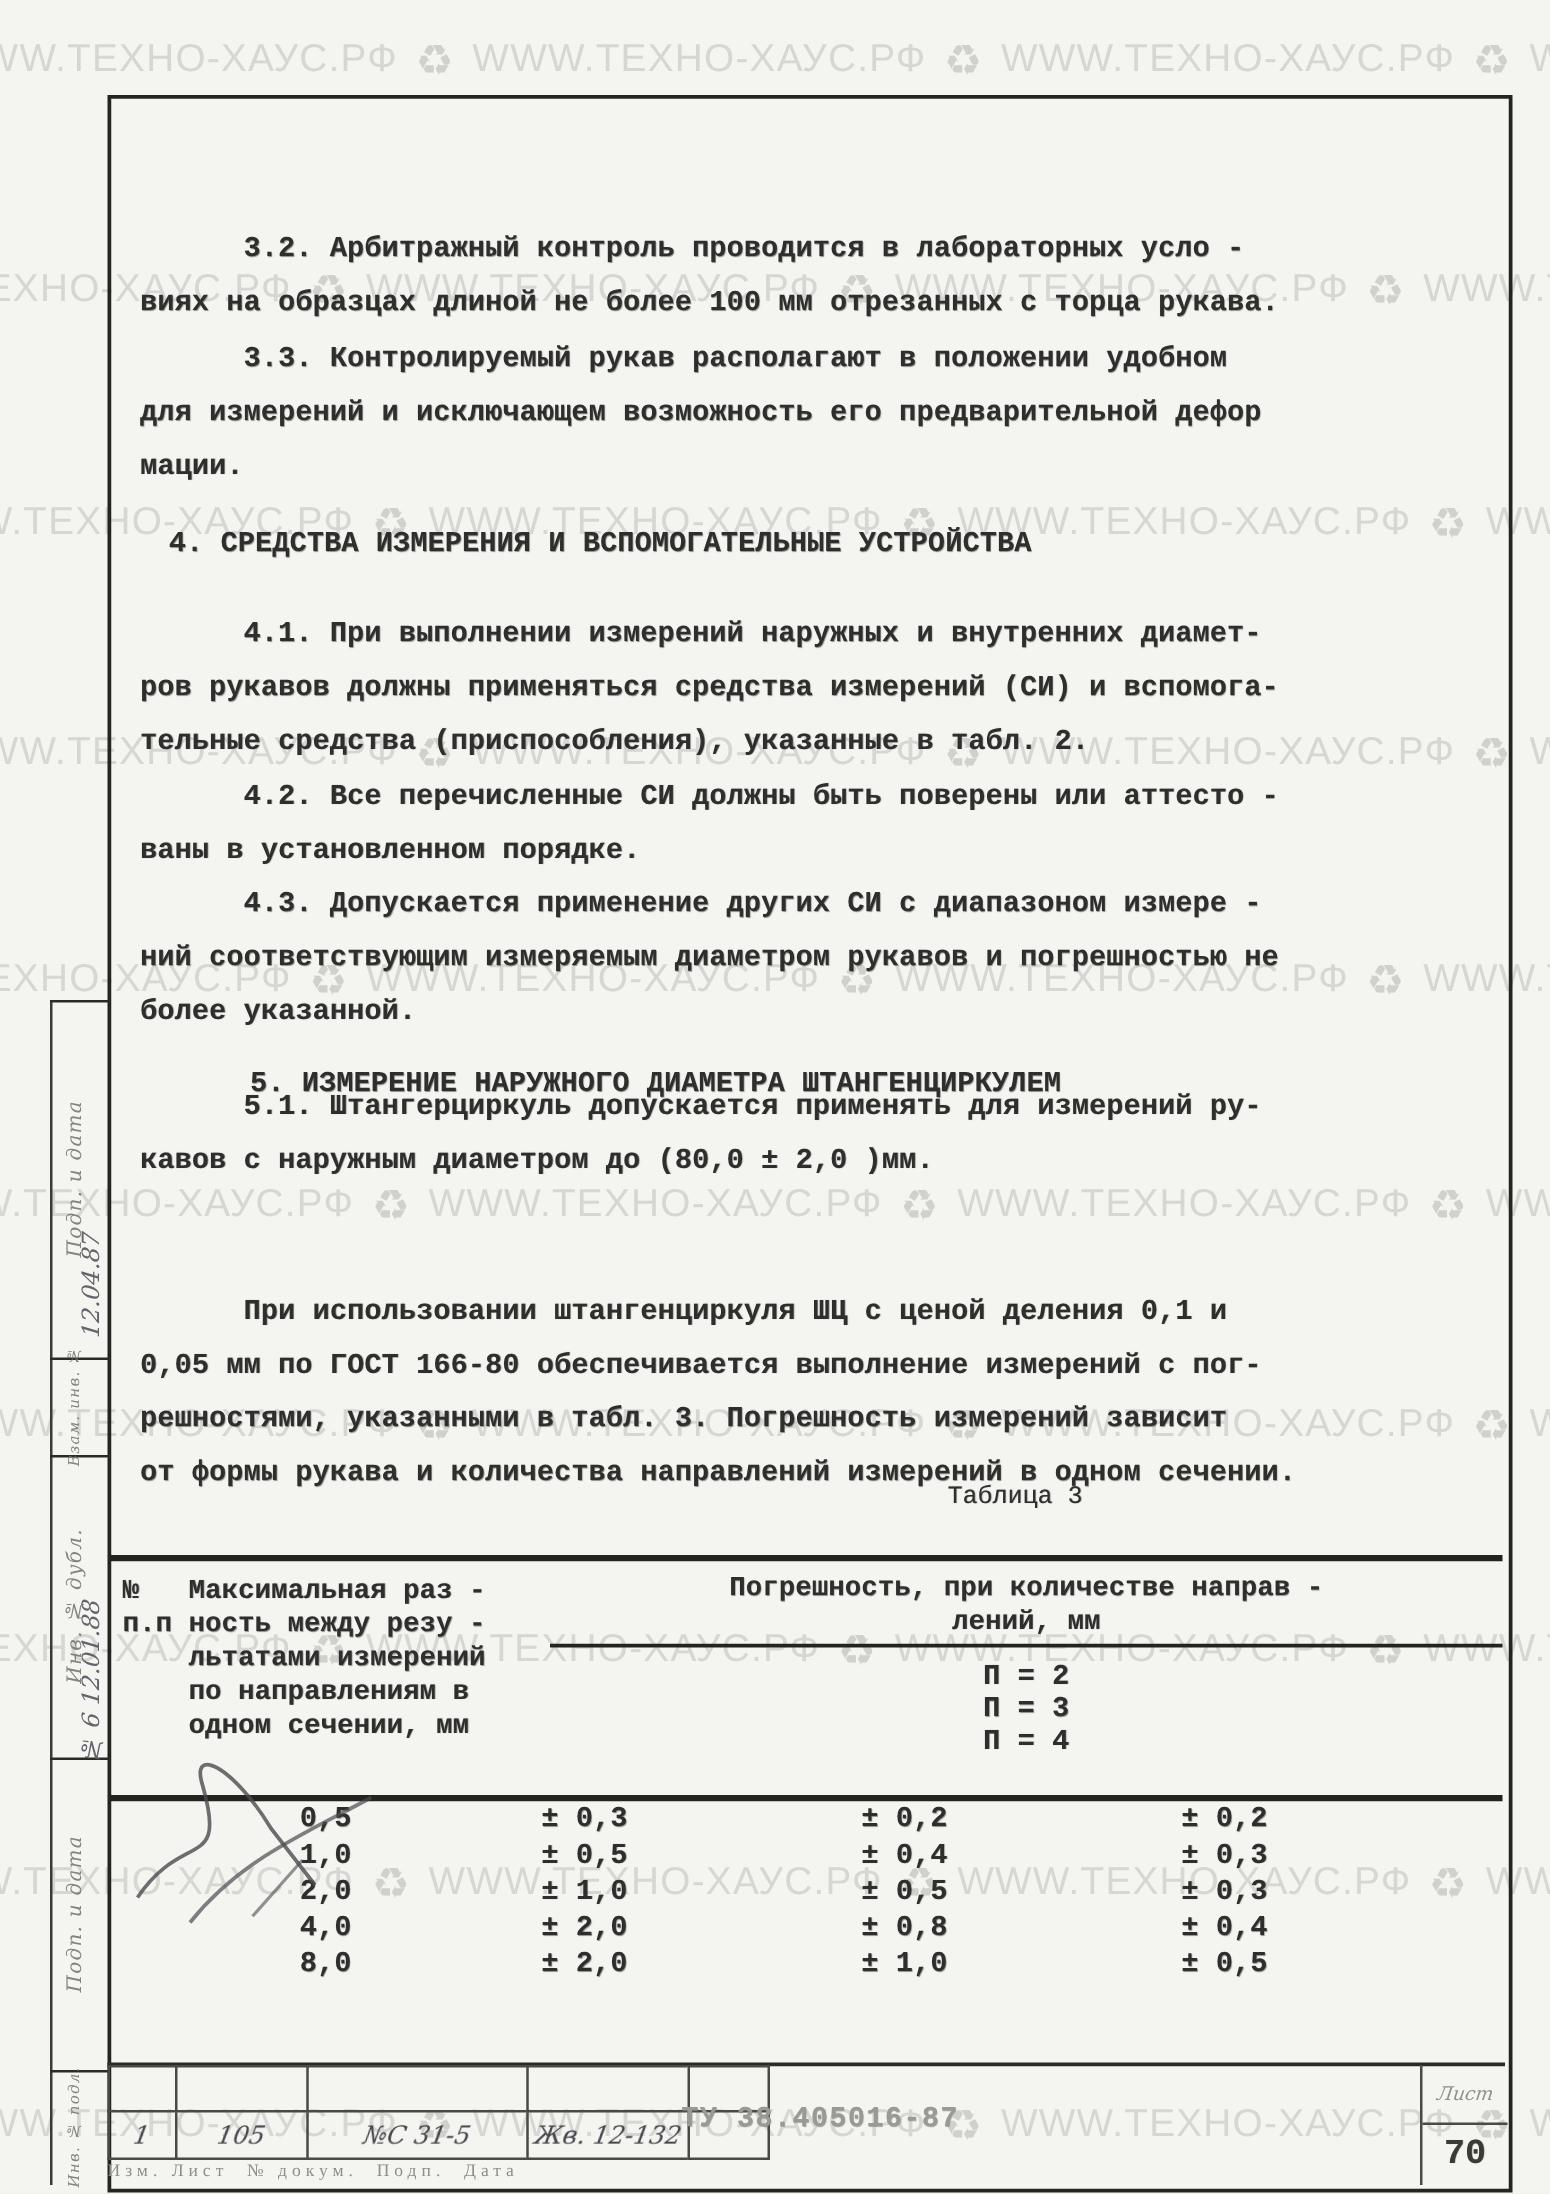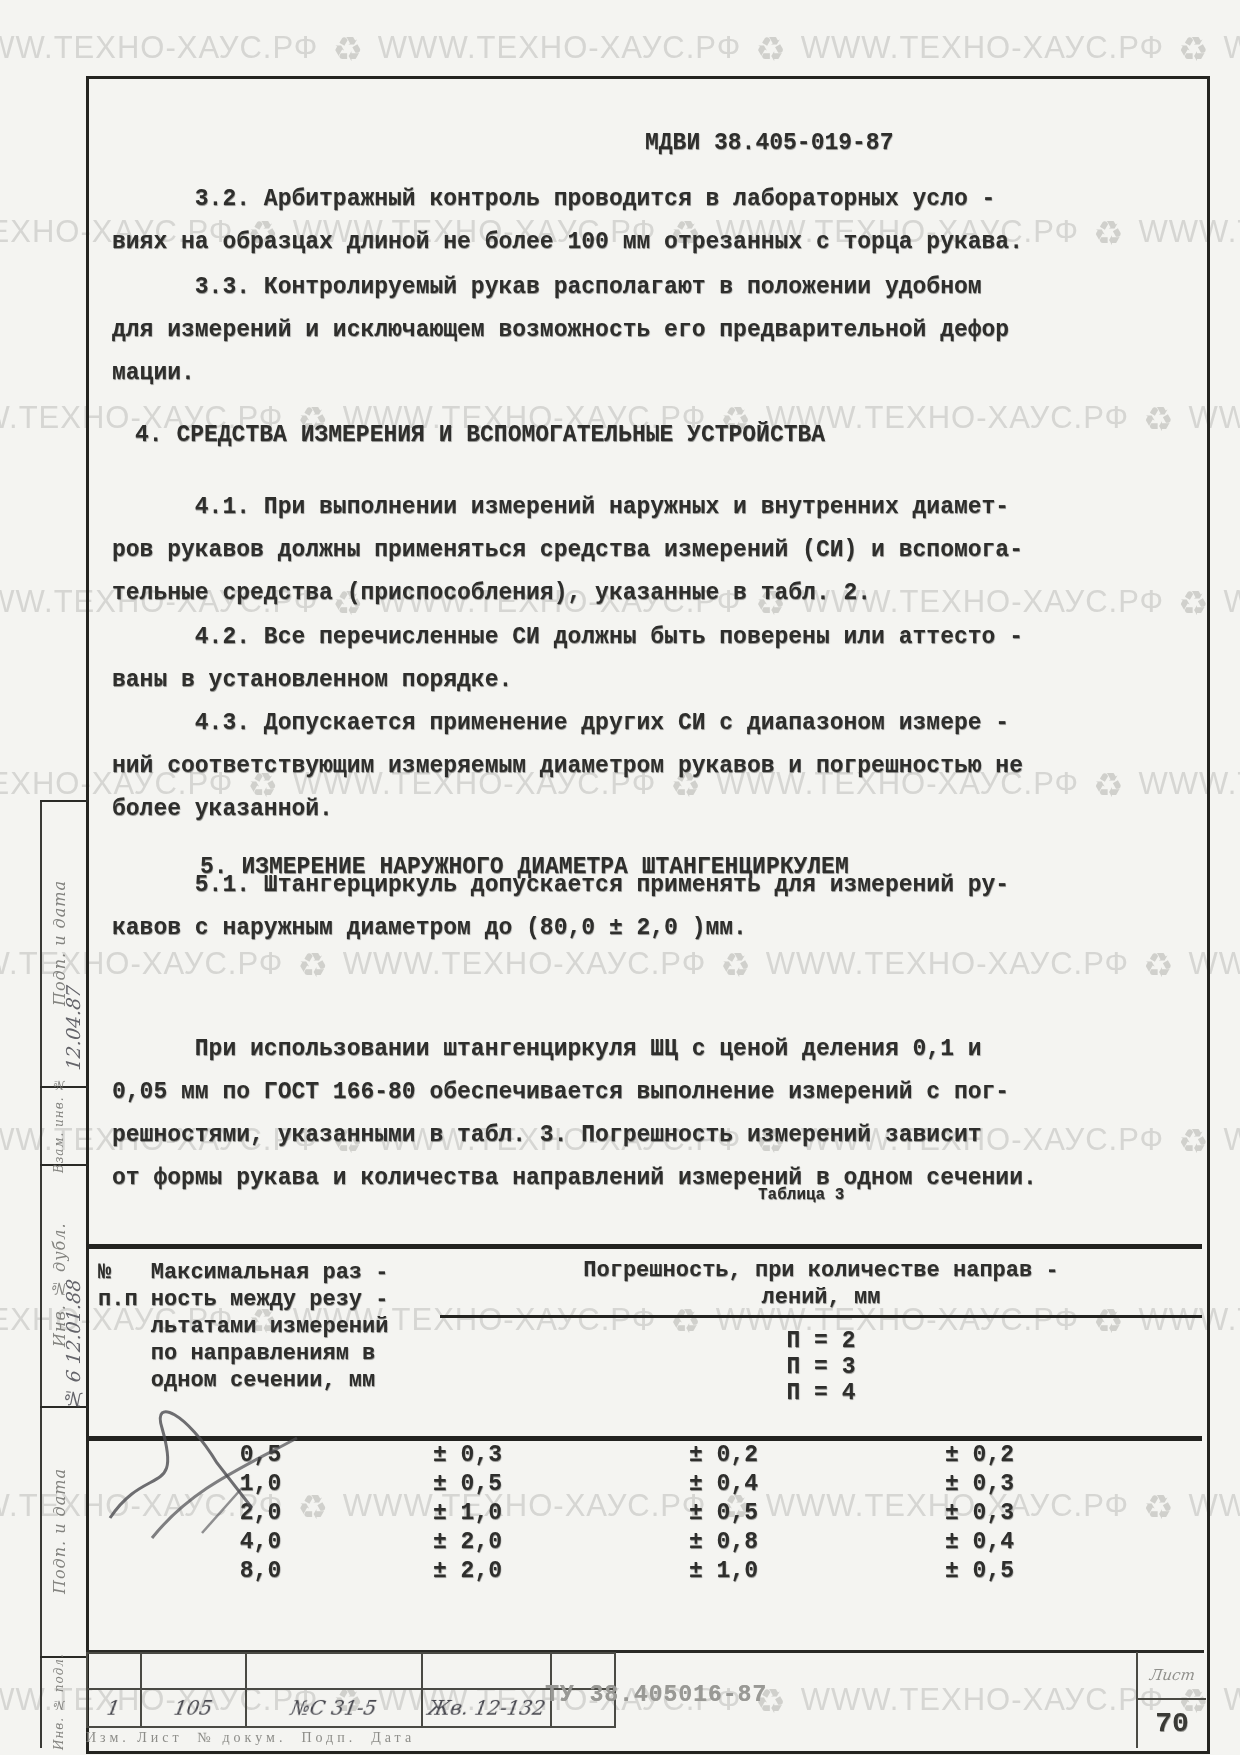--- a/index.html
+++ b/index.html
@@ -24,21 +24,21 @@
   
   .content{position:absolute;inset:0;z-index:2;}
   .frame{position:absolute;left:86px;top:76px;width:1118px;height:1672px;
          border:3px solid #242420;}
   .hline{position:absolute;background:#2a2a26;height:2px;}
   .vline{position:absolute;background:#3a3a36;width:2px;}
   
   .tw{position:absolute;color:#2e2e2c;font-weight:700;font-size:23px;line-height:43px;
       white-space:pre;text-shadow:0.5px 0.5px 0.7px rgba(46,46,44,0.5);}
   .tw-center{text-align:left;}
-  .caption{position:absolute;color:#2e2e2c;font-weight:700;font-size:16px;
+  .caption{position:absolute;color:#2e2e2c;font-weight:400;font-size:20px;
            text-shadow:0.5px 0.5px 0.7px rgba(46,46,44,0.5);}
   
   .t3{position:absolute;left:88px;top:1244px;width:1114px;}
   .t3-toprule{height:5px;background:#232320;width:100%;}
   .t3-head{display:flex;}
   .t3-c1h{width:345px;padding:10px 0 0 10px;font-size:22px;line-height:27px;white-space:pre;
           color:#2e2e2c;font-weight:700;text-shadow:0.5px 0.5px 0.7px rgba(46,46,44,0.5);}
   .t3-right{width:769px;padding-top:8px;}
   .t3-group{text-align:center;color:#2e2e2c;font-weight:700;font-size:22px;line-height:27px;
             text-shadow:0.5px 0.5px 0.7px rgba(46,46,44,0.5);}
@@ -145,21 +145,20 @@
 
     <div class="mhand" style="left:62px;top:1180px;height:230px;">№ 6  12.01.88</div>
     <div class="mhand" style="left:62px;top:850px;height:220px;">12.04.87</div>
 
     <svg class="sig" width="250" height="190" viewBox="0 0 250 190">
       <path d="M18,150 C55,95 90,130 70,60 C60,28 95,45 125,95 L160,140" stroke="#4b4b50" stroke-width="3" fill="none" opacity="0.8"></path>
       <path d="M60,170 C100,120 150,100 205,70" stroke="#4b4b50" stroke-width="3" fill="none" opacity="0.7"></path>
       <path d="M110,165 L150,120" stroke="#4b4b50" stroke-width="2.5" fill="none" opacity="0.6"></path>
     </svg>
 
-    <div class="tw" style="left:645px;top:122px;">МДВИ 38.405-019-87</div>
 
     <div class="tw" style="left:112px;top:178px;">      3.2. Арбитражный контроль проводится в лабораторных усло -
 виях на образцах длиной не более 100 мм отрезанных с торца рукава.</div>
     <div class="tw" style="left:112px;top:266px;">      3.3. Контролируемый рукав располагают в положении удобном
 для измерений и исключающем возможность его предварительной дефор
 мации.</div>
     <div class="tw tw-center" style="left:135px;top:414px;width:1000px;">4. СРЕДСТВА ИЗМЕРЕНИЯ И ВСПОМОГАТЕЛЬНЫЕ УСТРОЙСТВА</div>
     <div class="tw" style="left:112px;top:486px;">      4.1. При выполнении измерений наружных и внутренних диамет-
 ров рукавов должны применяться средства измерений (СИ) и вспомога-
 тельные средства (приспособления), указанные в табл. 2.</div>

